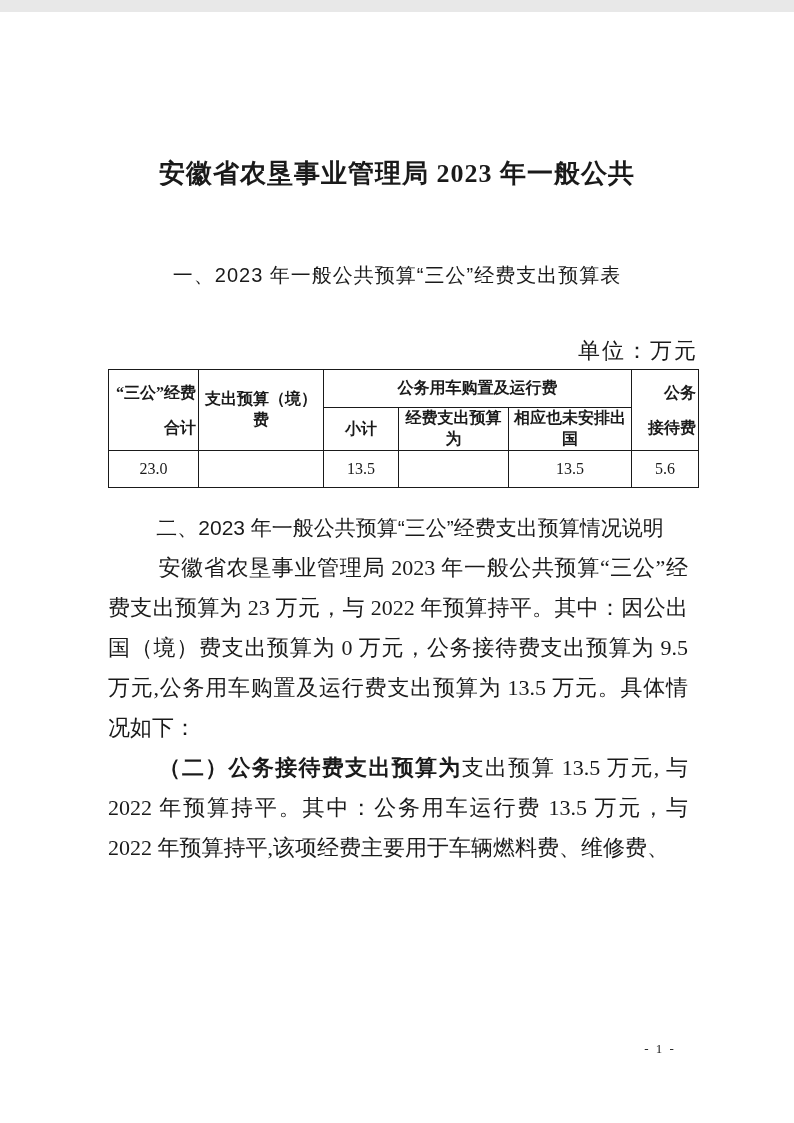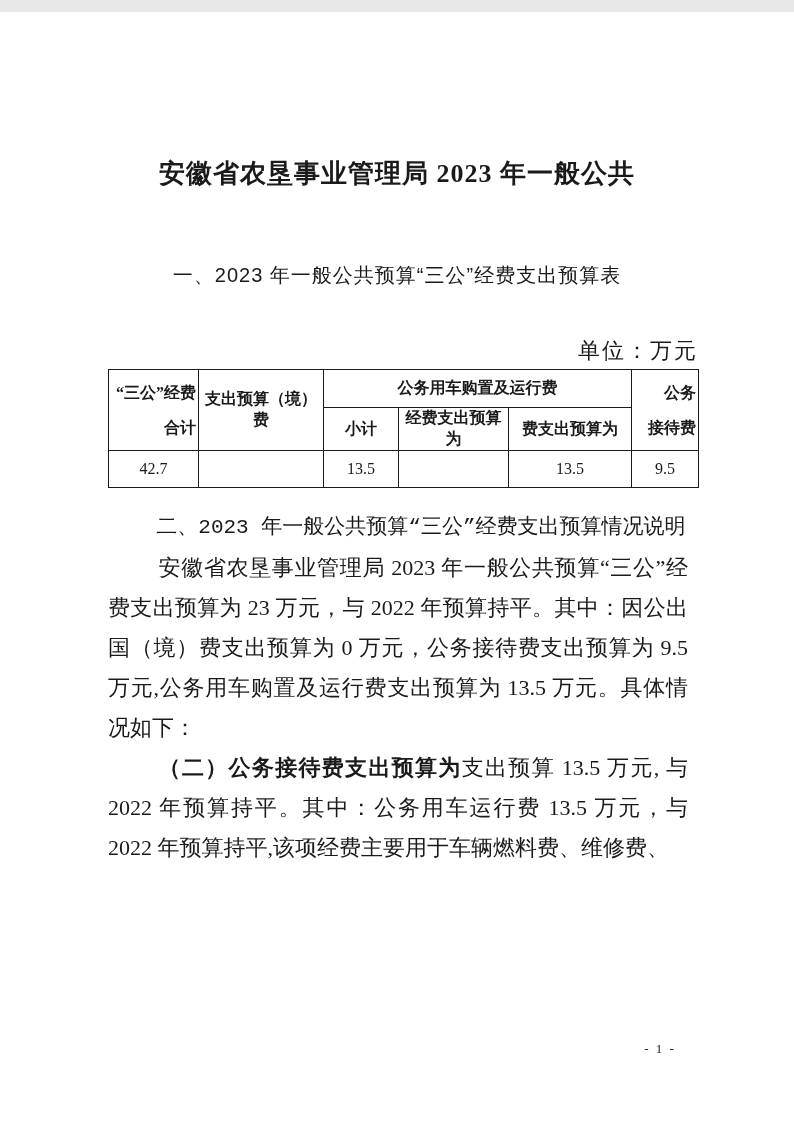--- a/index.html
+++ b/index.html
@@ -65,21 +65,21 @@
     position: absolute;
     top: 496px;
     left: 108px;
     width: 580px;
     font-size: 22px;
     line-height: 40px;
     text-align: justify;
   }
   .body-block p { text-indent: 2.3em; margin: 0; }
   .heading2 {
-    font-family: Liberation Mono, monospace;
+    font-family: Liberation Sans, sans-serif;
     font-size: 21px;
     text-align: left;
   }
   .page-number {
     position: absolute;
     top: 1029px;
     left: 620px;
     width: 80px;
     text-align: center;
     font-size: 13px;
@@ -117,29 +117,29 @@
       <td class="hdr" rowspan="2">支出预算（境）费</td>
       <td class="hdr" colspan="3">公务用车购置及运行费</td>
       <td class="hdr two-line" rowspan="2">
         <div>公务</div>
         <div>接待费</div>
       </td>
     </tr>
     <tr style="height:38px">
       <td class="hdr">小计</td>
       <td class="hdr">经费支出预算为</td>
-      <td class="hdr">费支出预算为</td>
+      <td class="hdr">相应也未安排出国</td>
     </tr>
     <tr style="height:37px">
-      <td>42.7</td>
+      <td>23.0</td>
       <td></td>
       <td>13.5</td>
       <td></td>
       <td>13.5</td>
-      <td>9.5</td>
+      <td>5.6</td>
     </tr>
   </tbody>
     </table>
 
   <div class="body-block">
     <p class="heading2">二、2023 年一般公共预算“三公”经费支出预算情况说明</p>
     <p>安徽省农垦事业管理局 2023 年一般公共预算“三公”经费支出预算为 23 万元，与 2022 年预算持平。其中：因公出国（境）费支出预算为 0 万元，公务接待费支出预算为 9.5 万元,公务用车购置及运行费支出预算为 13.5 万元。具体情况如下：</p>
     <p><b>（二）公务接待费支出预算为</b><span>支出预算 13.5 万元, 与 2022 年预算持平。其中：公务用车运行费 13.5 万元，与 2022 年预算持平,该项经费主要用于车辆燃料费、维修费、</span></p>
   </div>
 

